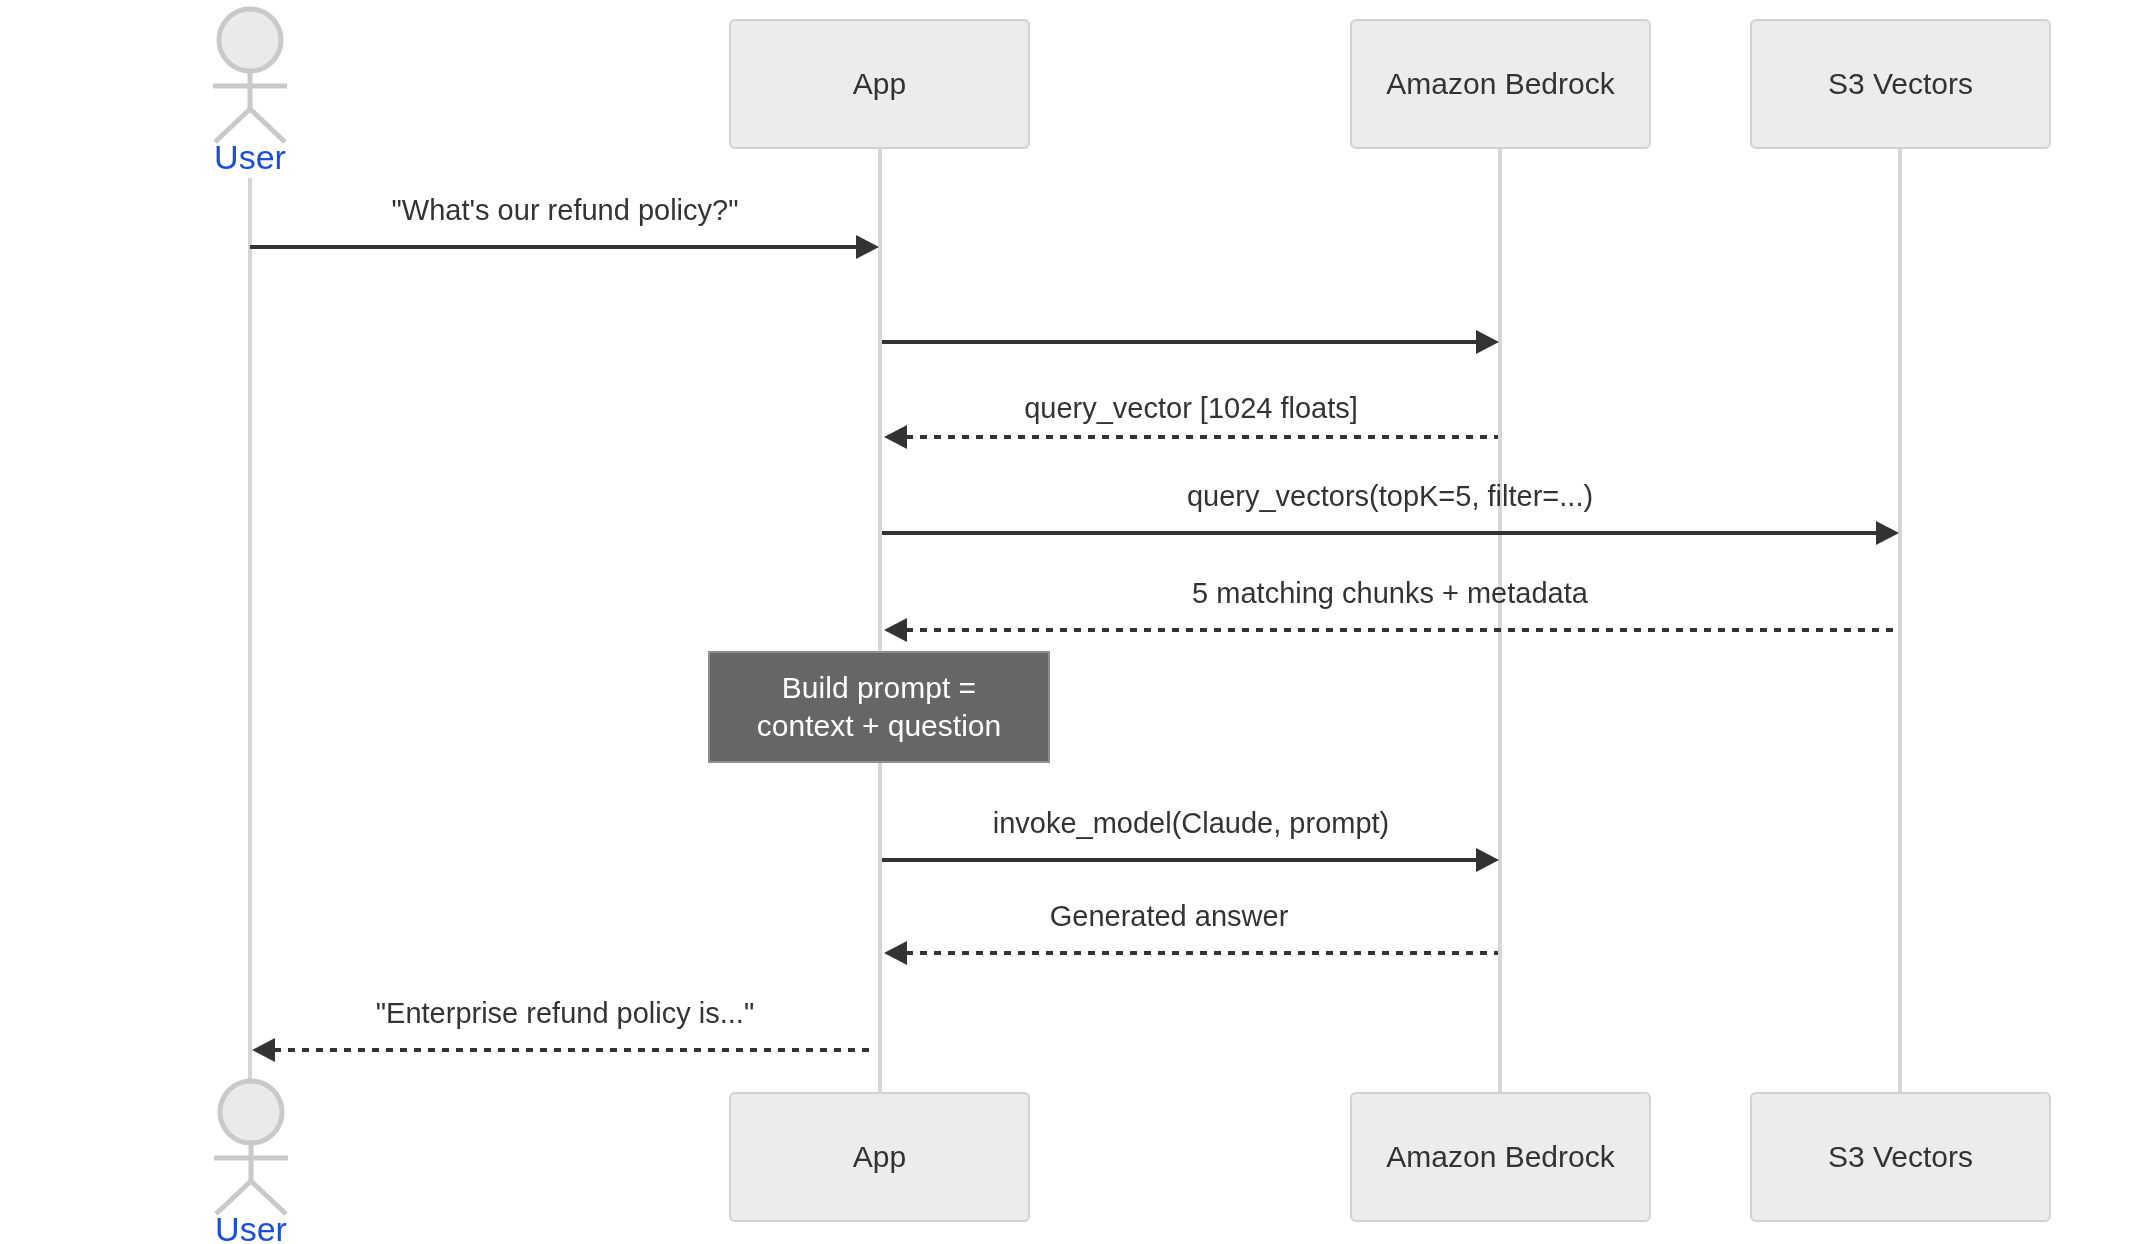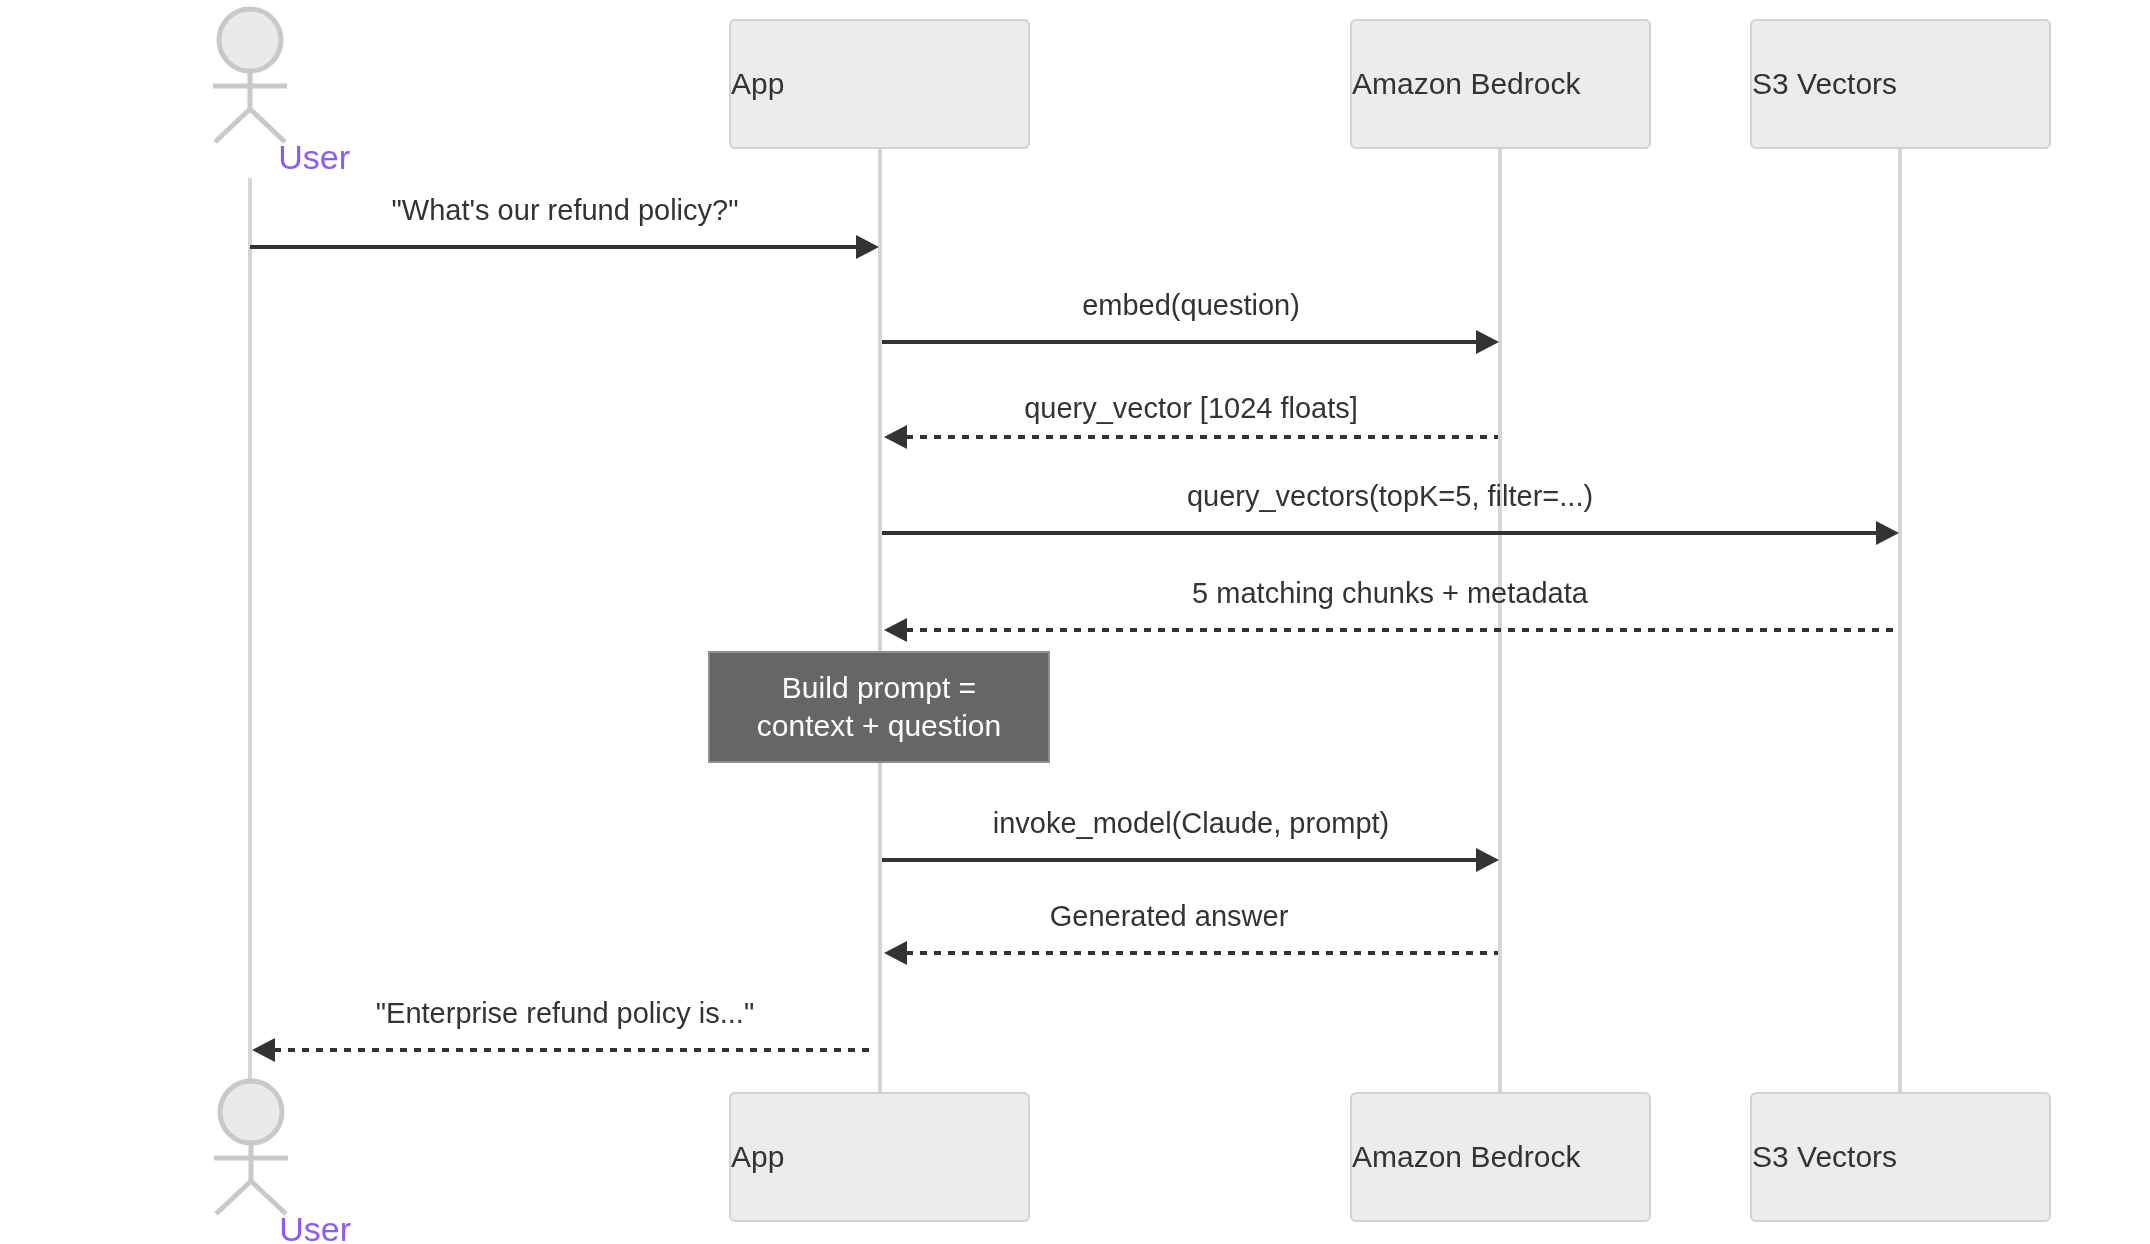--- a/index.html
+++ b/index.html
@@ -4,25 +4,25 @@
 <style>
   html,body{margin:0;padding:0;background:#ffffff;}
   .canvas{
     position:relative;width:2150px;height:1244px;background:#ffffff;
     font-family:"Liberation Sans", sans-serif;color:#333333;overflow:hidden;
   }
   .lifeline{position:absolute;width:4px;background:#d6d6d6;}
   .actor-box{
     position:absolute;width:301px;height:130px;background:#ececec;
     border:2px solid #d2d2d2;border-radius:6px;box-sizing:border-box;
-    display:flex;align-items:center;justify-content:flex-start;
+    display:flex;align-items:center;justify-content:center;
     font-size:30px;color:#333333;
   }
   .actor-label{
-    position:absolute;width:200px;text-align:right;font-size:34px;color:#8b5cf6;
+    position:absolute;width:200px;text-align:center;font-size:34px;color:#1d4ed8;
   }
   .msg-label{
     position:absolute;height:40px;text-align:center;font-size:29px;color:#333333;
     line-height:40px;white-space:nowrap;
   }
   .msg-line-solid{position:absolute;height:4px;background:#333333;}
   .msg-line-dashed{
     position:absolute;height:4px;
     background:repeating-linear-gradient(90deg,#333333 0 7px,transparent 7px 14px);
   }
@@ -68,21 +68,20 @@
       <span>Amazon Bedrock</span>
     </div>
   <div class="actor-box" style="left:1750px;top:19px;">
       <span>S3 Vectors</span>
     </div>
 
   <div class="msg-label" style="left:250px;width:630px;top:190px;">"What's our refund policy?"</div>
   <div class="msg-line-solid" style="left:250px;top:245px;width:606px;"></div>
   <div class="arrowhead-right" style="left:856px;top:235px;"></div>
 
-  <div class="msg-label" style="left:882px;width:618px;top:285px;">embed(question)</div>
   <div class="msg-line-solid" style="left:882px;top:340px;width:594px;"></div>
   <div class="arrowhead-right" style="left:1476px;top:330px;"></div>
 
   <div class="msg-label" style="left:882px;width:618px;top:388px;">query_vector [1024 floats]</div>
   <div class="msg-line-dashed" style="left:906px;top:435px;width:592px;"></div>
   <div class="arrowhead-left" style="left:884px;top:425px;"></div>
 
   <div class="msg-label" style="left:882px;width:1016px;top:476px;text-align:center;">query_vectors(topK=5, filter=...)</div>
   <div class="msg-line-solid" style="left:882px;top:531px;width:994px;"></div>
   <div class="arrowhead-right" style="left:1876px;top:521px;"></div>

